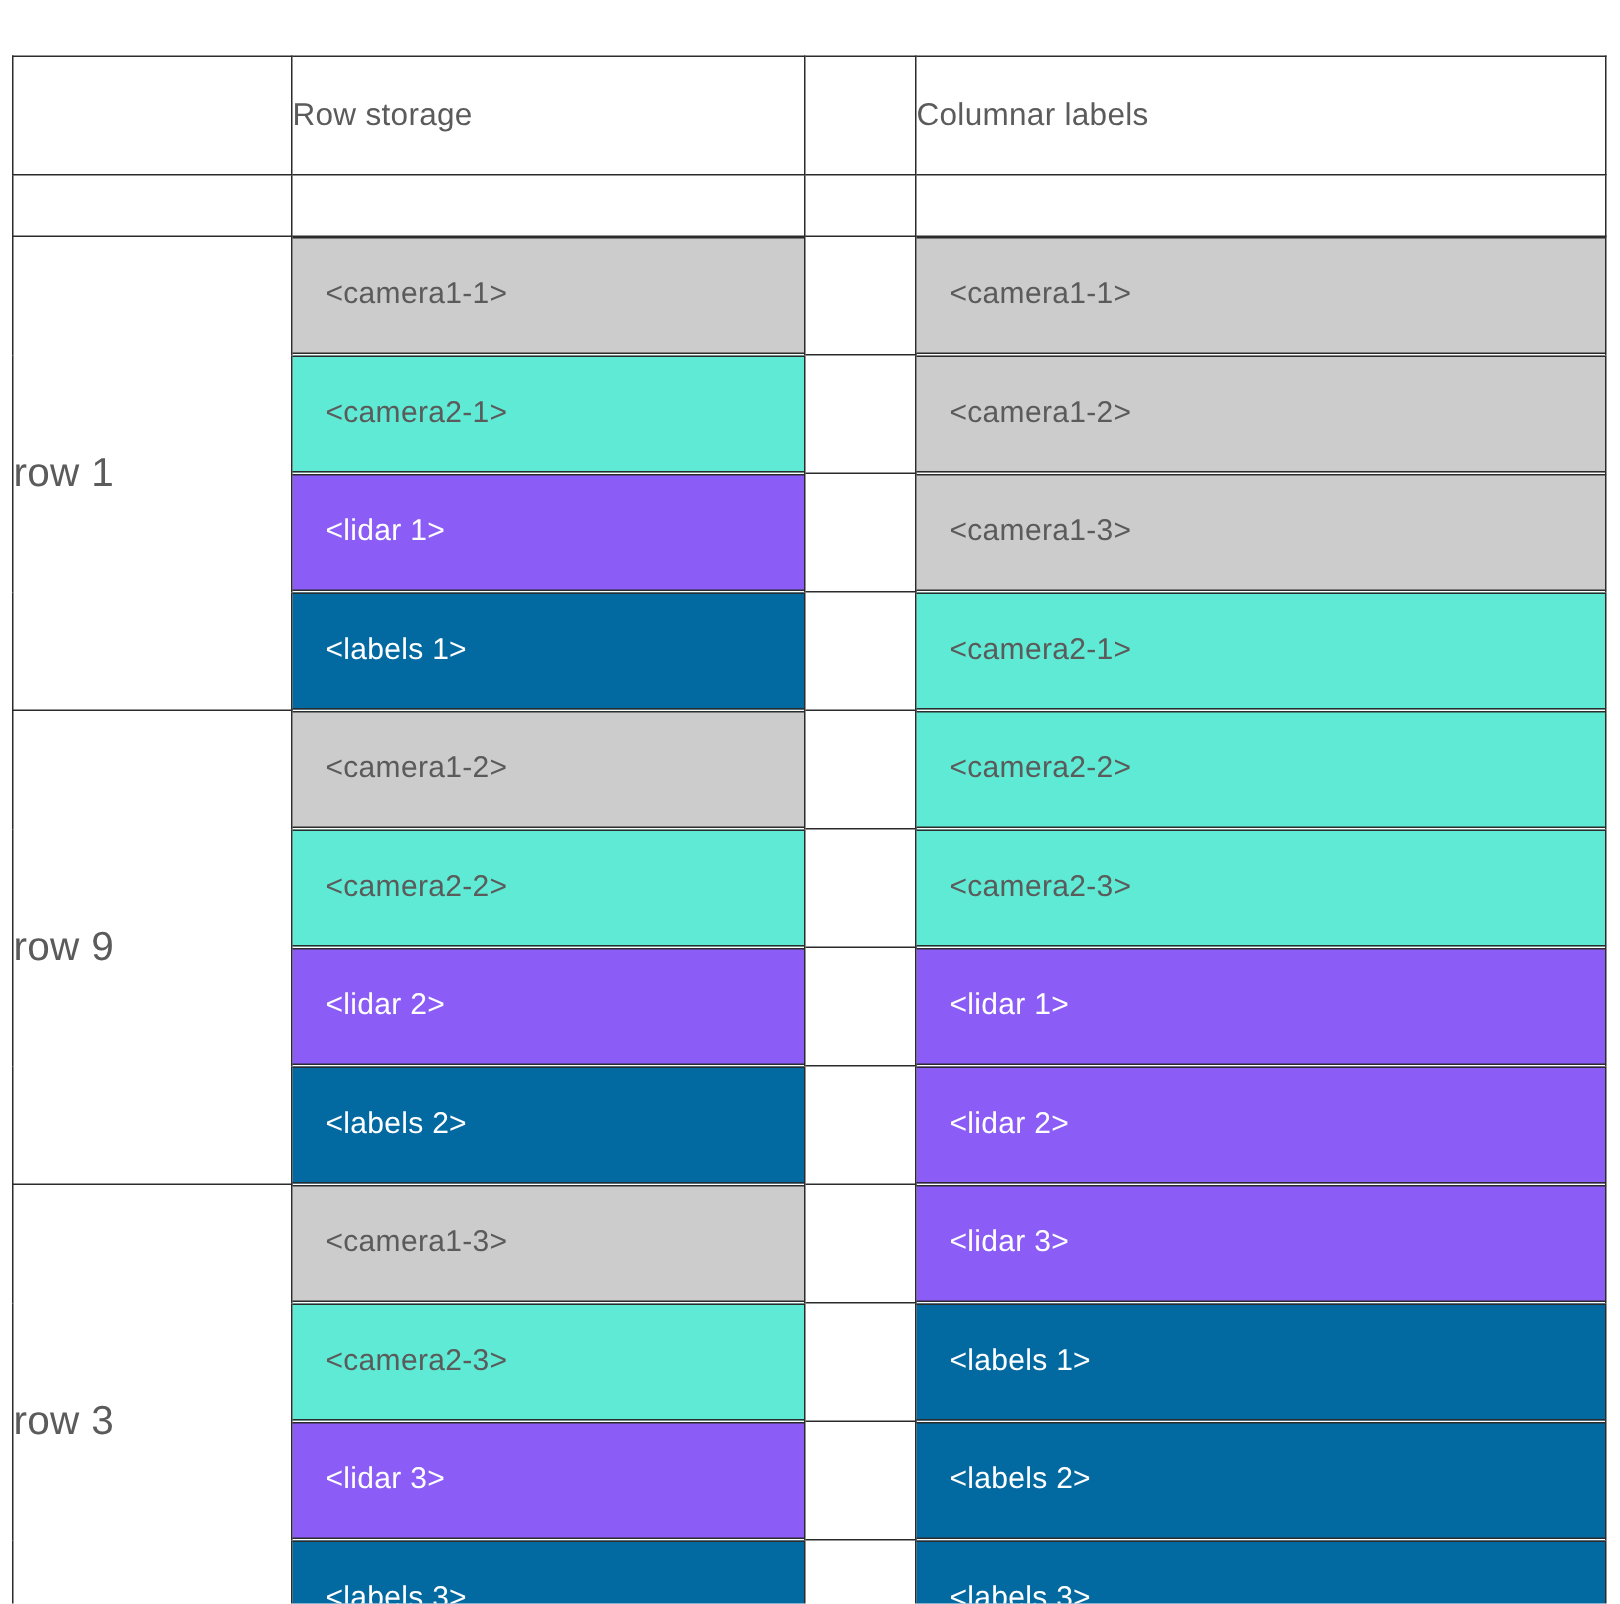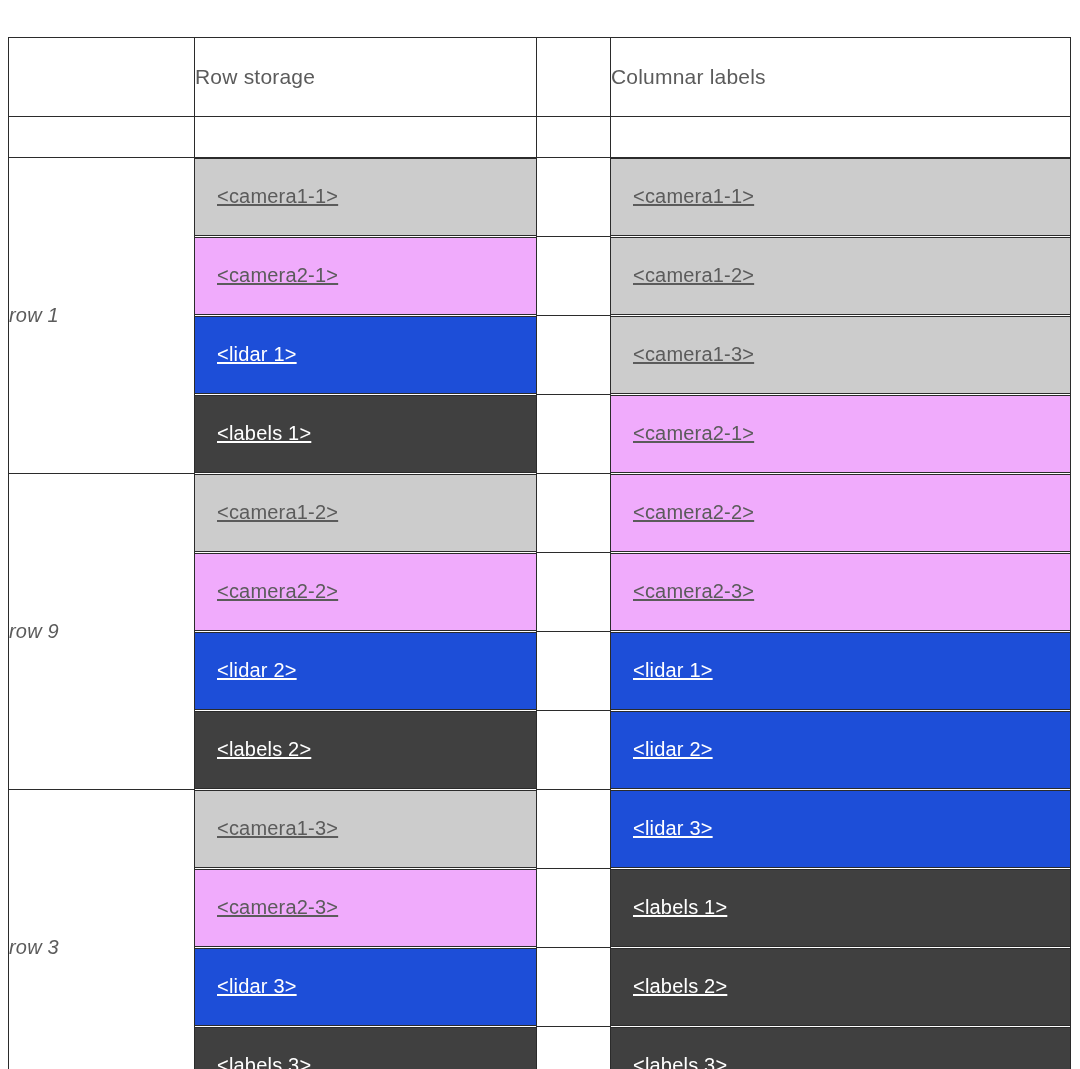--- a/index.html
+++ b/index.html
@@ -58,25 +58,24 @@
     line-height: 1.2;
   }
 
   
   tr.spacer-row td { height: 40px; }
 
   
   tr.data-row td { height: 78px; }
 
   .row-label {
-    font-size: 20px;
+    font-size: 27px;
     color: #5b5b5b;
     padding-left: 24px;
     letter-spacing: 0.2px;
-    font-style: italic;
   }
 
   
   td.block-cell {
     padding: 0;
     border-left: 1.5px solid #2b2b2b;
     border-right: 1.5px solid #2b2b2b;
     border-top: 0;
     border-bottom: 0;
   }
@@ -86,28 +85,27 @@
     height: 78px;
     width: 100%;
     display: flex;
     align-items: center;
     padding-left: 22px;
     font-size: 20px;
     letter-spacing: 0.2px;
     border-top: 1.5px solid #2b2b2b;
     border-bottom: 1.5px solid #2b2b2b;
     margin-top: -0.75px;
-    text-decoration: underline;
   }
 
   
   .block.k-camera1 { background: #cccccc; color: #5b5b5b; }
-  .block.k-camera2 { background: #f0abfc; color: #5b5b5b; }
-  .block.k-lidar   { background: #1d4ed8; color: #ffffff; }
-  .block.k-labels  { background: #404040; color: #ffffff; }
+  .block.k-camera2 { background: #5eead4; color: #5b5b5b; }
+  .block.k-lidar   { background: #8b5cf6; color: #ffffff; }
+  .block.k-labels  { background: #0369a1; color: #ffffff; }
 
   
   td.gap-cell { background: #ffffff; }
 </style>
 </head>
 <body>
 
 <div class="page">
 
   <table class="storage-table">

